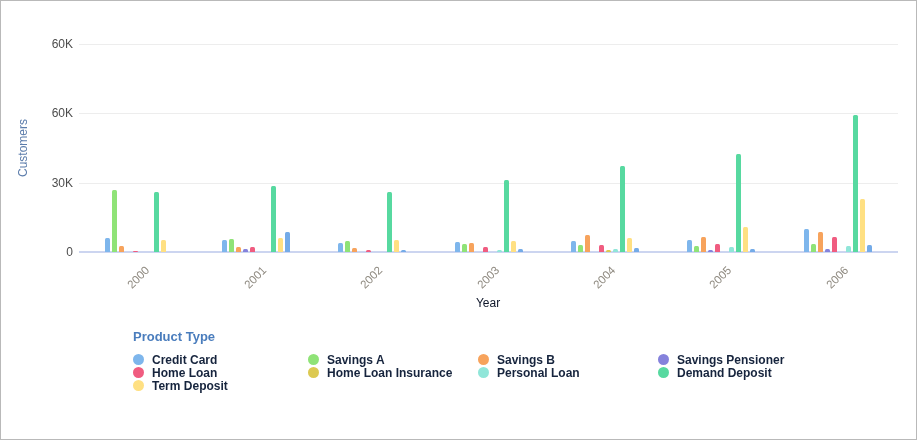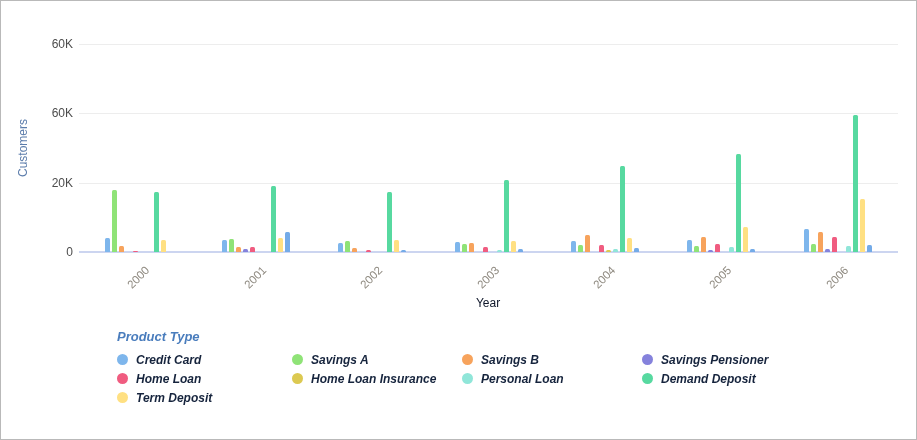--- a/index.html
+++ b/index.html
@@ -15,35 +15,35 @@
   .y-tick{position:absolute;right:0;transform:translateY(-50%);font-size:12px;color:#4d4d4d;}
   .y-title{
     position:absolute;left:22px;top:147px;transform:translate(-50%,-50%) rotate(-90deg);
     font-size:12px;color:#5b7cab;white-space:nowrap;
   }
   .x-tick{
     position:absolute;font-size:11.5px;color:#8f8a80;white-space:nowrap;
     transform-origin:100% 0;transform:rotate(-45deg);text-align:right;
   }
   .x-title{position:absolute;top:295px;left:487px;transform:translateX(-50%);font-size:12px;color:#0f172a;}
-  .legend{position:absolute;left:116px;top:328px;font-style:italic;}
+  .legend{position:absolute;left:132px;top:328px;}
   .legend-title{font-size:13px;font-weight:bold;color:#4a7dbd;margin-bottom:9px;}
-  .legend-grid{display:grid;grid-template-columns:175px 170px 180px auto;row-gap:6px;}
+  .legend-grid{display:grid;grid-template-columns:175px 170px 180px auto;}
   .legend-item{display:flex;align-items:center;height:13px;cursor:pointer;}
   .legend-swatch{width:11px;height:11px;border-radius:50%;margin-right:8px;flex:0 0 auto;}
   .legend-label{font-size:12px;font-weight:bold;color:#16243d;white-space:nowrap;}
 </style>
 </head>
 <body>
 
 <div class="frame">
 
   <div class="y-ticks" id="yTicks">
       <div class="y-tick" style="top: 251px;">0</div>
-      <div class="y-tick" style="top: 181.667px;">20K</div>
+      <div class="y-tick" style="top: 181.667px;">30K</div>
       <div class="y-tick" style="top: 112.333px;">60K</div>
       <div class="y-tick" style="top: 43px;">60K</div>
     </div>
 
   <div class="y-title">Customers</div>
 
   <div class="plot" id="plot">
     <div class="baseline"></div>
   <div class="gridline" style="top: 138.667px;"></div>
       <div class="gridline" style="top: 69.3333px;"></div>

